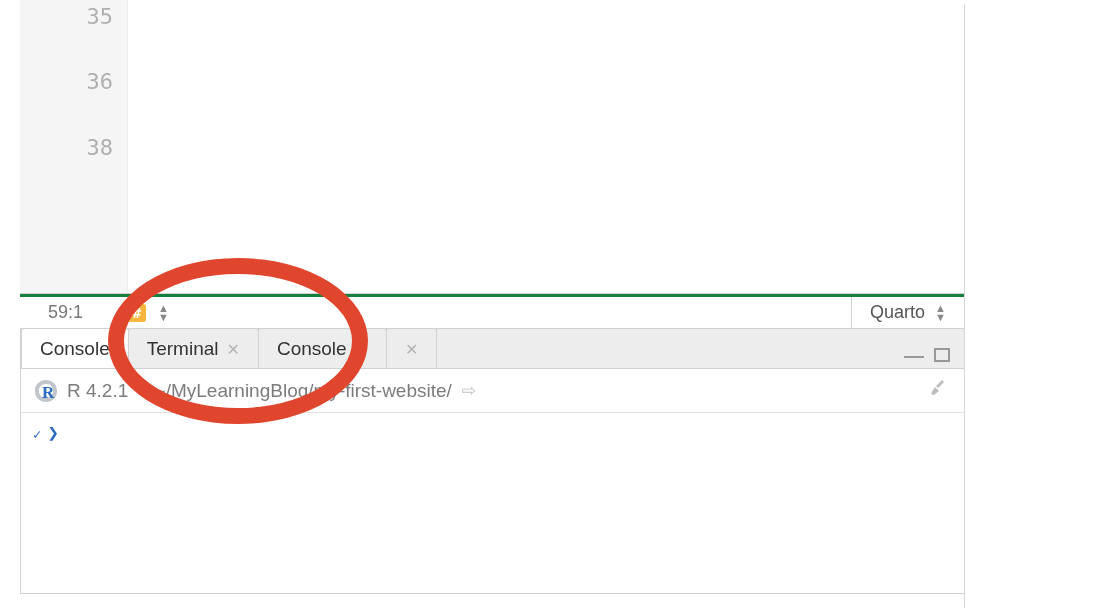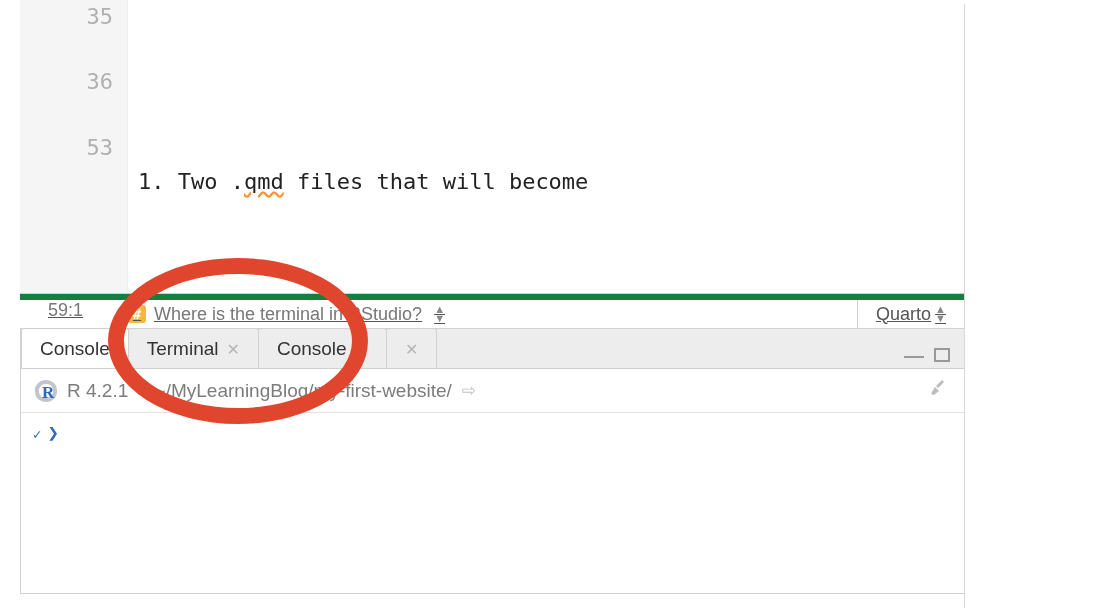--- a/index.html
+++ b/index.html
@@ -60,26 +60,26 @@
     padding: 0 16px 0 10px;
     line-height: 33px;
     white-space: pre-wrap;
   }
   .code .blank { height:33px; }
   .code .para { min-height: 33px; }
   .spellwrong { text-decoration: underline wavy rgba(255,120,0,0.8); }
   
   .editor-status {
     display: flex;
+    align-items: center;
     height: 34px;
     font-size: 18px;
     color: #555;
-    border-top: 6px solid #15803d;
+    border-top: 3px solid #15803d;
     user-select: none;
-    text-decoration: underline;
   }
   .editor-status .pos {
     width: 108px;
     padding-left: 28px;
     color: #777;
   }
   .outline-chip {
     display:flex; align-items:center; gap:8px;
     flex:1;
     color:#777;
@@ -90,21 +90,21 @@
     border-radius:3px;
     display:inline-flex; align-items:center; justify-content:center;
     color:#fff; font-size:14px; font-weight:700;
     font-family:"Menlo",monospace;
   }
   .spinner-arrows {
     font-size:11px; line-height:9px; color:#888; margin-left:4px;
     display:flex; flex-direction:column;
   }
   .lang-indicator {
-    display:flex; align-items:center; 
+    display:flex; align-items:center; gap:6px;
     padding:0 18px 0 18px;
     border-left:1px solid #d1d1d1;
     height:100%;
     color:#555;
   }
   
   .console-pane {
     position: relative;
     width:100%;
     height: 266px;
@@ -207,40 +207,38 @@
 
 <div class="stage">
   <div class="ide">
 
     <div class="editor">
       <div class="editor-scroll">
         <div class="code-area">
           <div class="gutter">
             <div class="g35">35</div>
             <div class="gline">36</div>
-            <div class="g38">53</div>
+            <div class="g38">38</div>
           </div>
           <div class="code">
             <div class="blank"></div>
-            <div class="para"><span>1. Two .</span><span class="spellwrong">qmd</span><span> files that will become</span></div>
             
             
             
             
             
             
           </div>
         </div>
       </div>
 
       <div class="editor-status">
         <div class="pos">59:1</div>
         <div class="outline-chip">
           <span class="hash-badge">#</span>
-          <span>Where is the terminal in RStudio?</span>
           <span class="spinner-arrows">
               <span>▲</span>
               <span>▼</span>
             </span>
         </div>
         <div class="lang-indicator">
           <span>Quarto</span>
           <span class="spinner-arrows">
               <span>▲</span>
               <span>▼</span>

